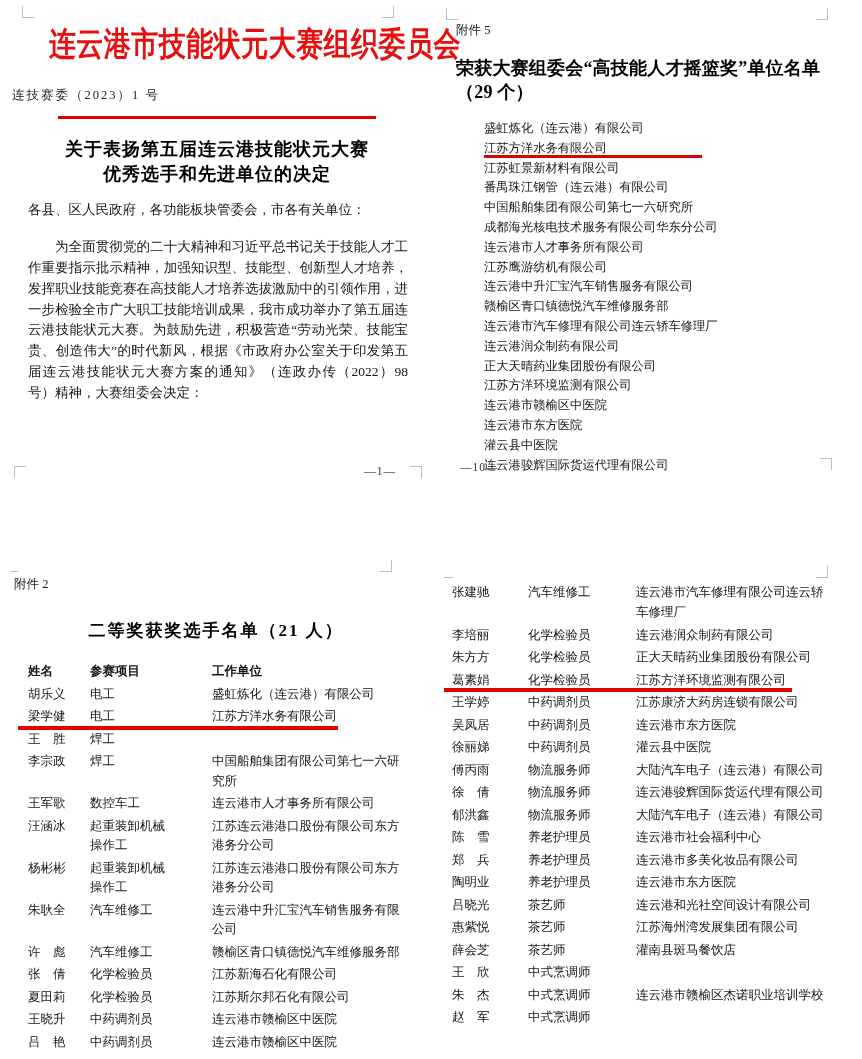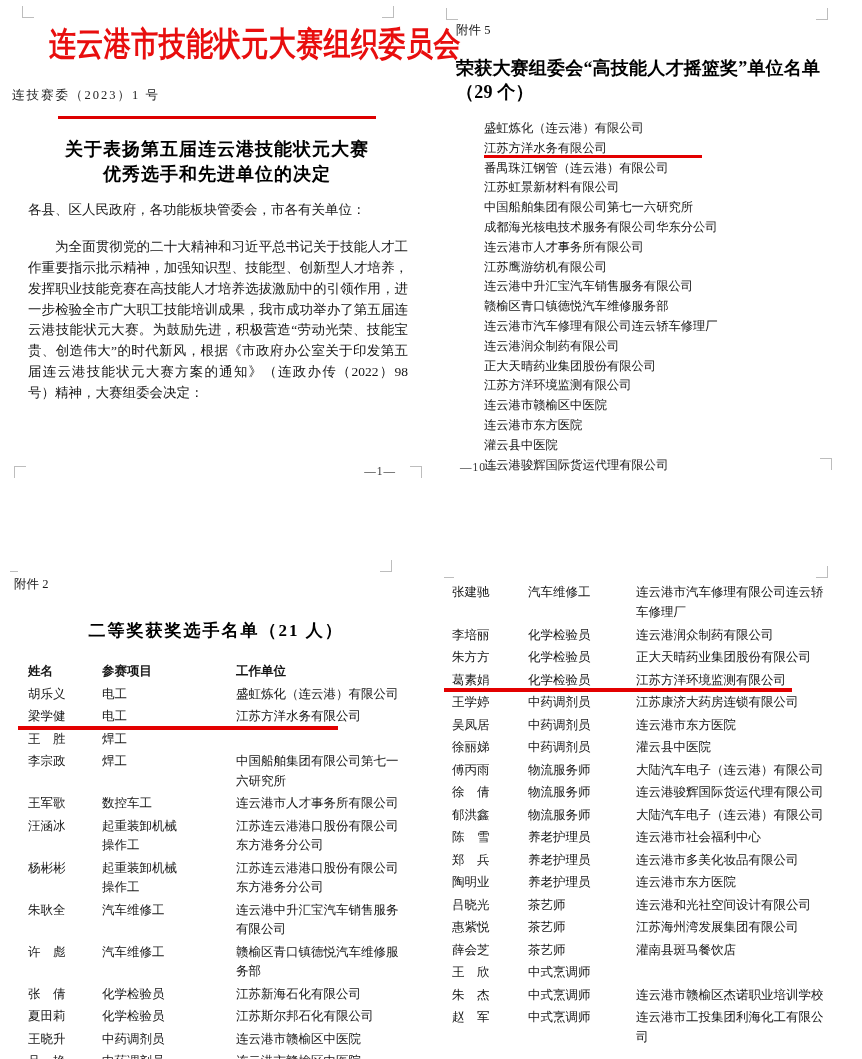--- a/index.html
+++ b/index.html
@@ -47,21 +47,21 @@
     content:""; position:absolute; left:0; bottom:0.5px; width:218px; height:3px; background:#e30000;
   }
 
   
   #p3 .att { margin:20px 0 0 4px; }
   .p3-title { margin-top:26px; text-align:center; font-size:17px; font-weight:bold; letter-spacing:2px; color:#000; }
   .tbl { font-size:12.5px; }
   #p3 .tbl { margin:20px 6px 0 18px; line-height:19.5px; }
   #p4 .tbl { margin:26px 4px 0 8px;  line-height:20px; }
   .thead, .trow { display:grid; position:relative; }
-  #p3 .thead, #p3 .trow { grid-template-columns:62px 122px 1fr; margin-bottom:3px;gap:12px; }
+  #p3 .thead, #p3 .trow { grid-template-columns:62px 122px 1fr; margin-bottom:3px; }
   #p4 .trow { grid-template-columns:64px 96px 1fr; margin-bottom:2.5px;gap:12px; }
   .thead { font-weight:bold; }
   #p3 .proj { padding-right:40px; }
   #p3 .unit { padding-right:8px; }
   #p4 .unit { padding-right:26px; }
   .u-red::after { content:""; position:absolute; background:#e30000; }
   #p3 .trow.u-red::after { left:-10px; bottom:-3px; width:320px; height:4px; }
   #p4 .trow.u-red::after { left:-12px; bottom:-2px; width:352px; height:4px; }
 </style>
 </head>
@@ -91,22 +91,22 @@
   <div class="cm cm-tl" style="left:2px; top:2px;"></div>
   <div class="cm cm-tr" style="right:26px; top:2px;"></div>
   <div class="cm cm-br" style="right:22px; top:452px;"></div>
 
   <div class="att">附件 5</div>
   <div class="p2-title">荣获大赛组委会“高技能人才摇篮奖”单位名单（29 个）</div>
   <ul class="p2-list">
 
   <li><span>盛虹炼化（连云港）有限公司</span></li>
       <li class="u-red"><span>江苏方洋水务有限公司</span></li>
+      <li><span>江苏虹景新材料有限公司</span></li>
       <li><span>番禺珠江钢管（连云港）有限公司</span></li>
-      <li><span>江苏虹景新材料有限公司</span></li>
       <li><span>中国船舶集团有限公司第七一六研究所</span></li>
       <li><span>成都海光核电技术服务有限公司华东分公司</span></li>
       <li><span>连云港市人才事务所有限公司</span></li>
       <li><span>江苏鹰游纺机有限公司</span></li>
       <li><span>连云港中升汇宝汽车销售服务有限公司</span></li>
       <li><span>赣榆区青口镇德悦汽车维修服务部</span></li>
       <li><span>连云港市汽车修理有限公司连云轿车修理厂</span></li>
       <li><span>连云港润众制药有限公司</span></li>
       <li><span>正大天晴药业集团股份有限公司</span></li>
       <li><span>江苏方洋环境监测有限公司</span></li>
@@ -294,17 +294,16 @@
         <span class="unit"></span>
       </div>
         <div class="trow">
         <span class="nm">朱　杰</span>
         <span class="proj">中式烹调师</span>
         <span class="unit">连云港市赣榆区杰诺职业培训学校</span>
       </div>
         <div class="trow">
         <span class="nm">赵　军</span>
         <span class="proj">中式烹调师</span>
-        <span class="unit">连云港市工投集团利海化工有限公司</span>
       </div>
       </div>
   </div>
 </div>
 
 </body></html>

